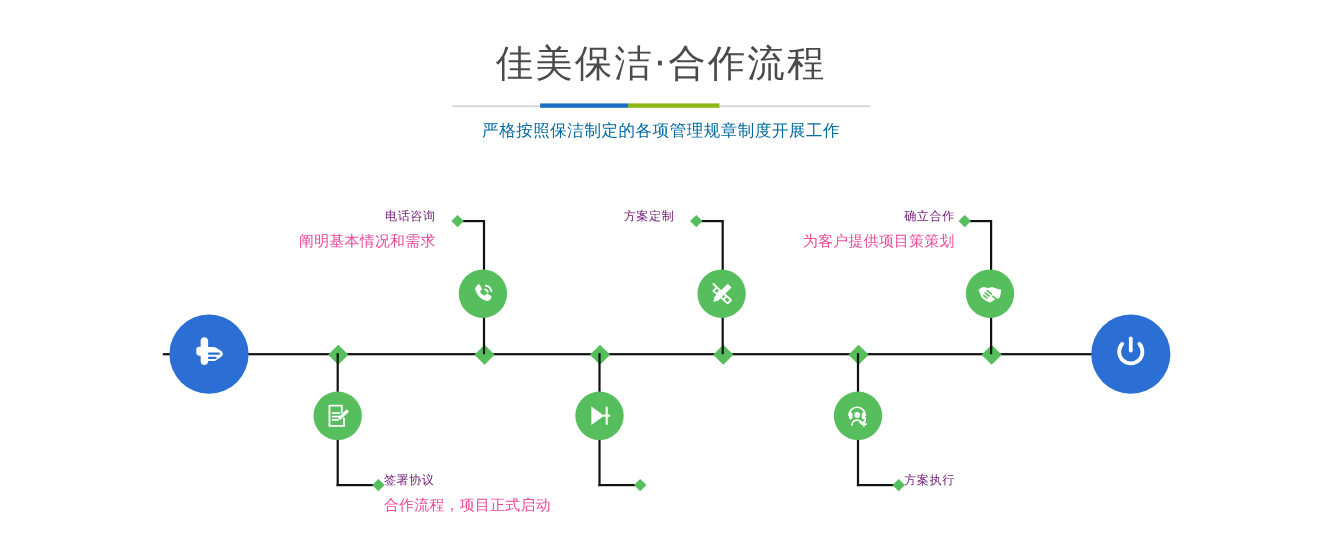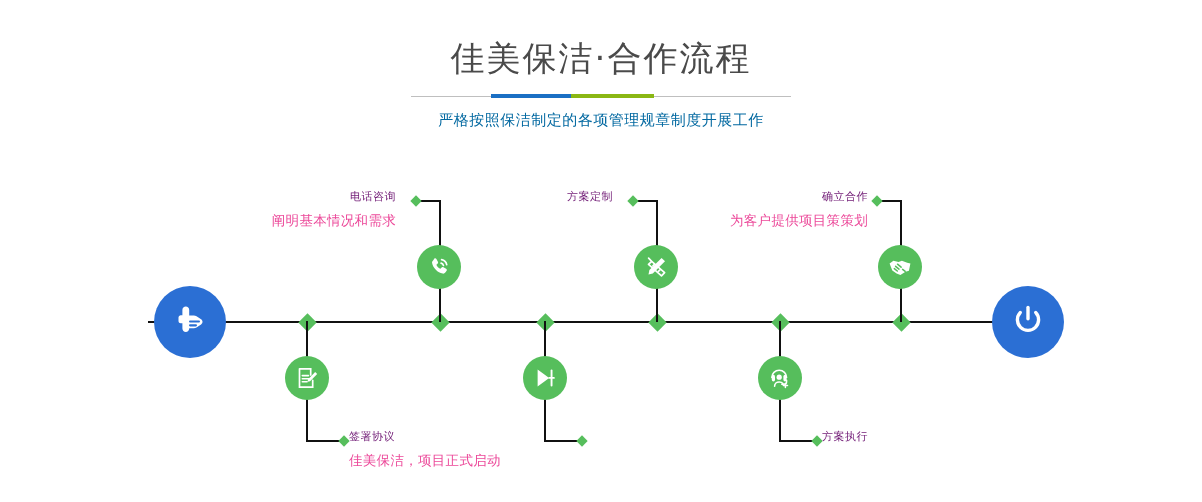--- a/index.html
+++ b/index.html
@@ -220,21 +220,21 @@
     <span>
       <svg width="26" height="26" viewBox="0 0 26 26" fill="none" stroke="#ffffff" stroke-width="1.6" stroke-linecap="round">
         <path d="M5.5 3.8h11.2v6.1M5.5 3.8v18.4h13.2v-6.9" stroke-width="1.7"></path>
         <path d="M8.3 10.6h6.2M8.3 13.7h7.4M8.3 16.8h4.8"></path>
         <path d="M21.2 7.1l-7.1 7.1-0.6 2.6 2.6-0.6 7.1-7.1z" fill="#ffffff" stroke="none"></path>
       </svg>
     </span>
   </div>
   <div class="label below" style="left:349px; top:427px;">
     <div class="t">签署协议</div>
-    <div class="d">佳美保洁，项目正式启动</div>
+    <div class="d">合作流程，项目正式启动</div>
   </div>
 
   <div class="node" style="left:650.5px; top:315.5px;"></div>
   <div class="stem" style="left:656px; top:200px; height:122px;"></div>
   <div class="lead" style="left:635px; top:200px; width:22px;"></div>
   <div class="tipdiamond" style="left:629px; top:197px;"></div>
   <div class="badge" style="left:634px; top:245px;">
     <span>
       <svg width="26" height="26" viewBox="0 0 26 26" fill="none" stroke="#ffffff" stroke-width="1.7" stroke-linecap="round" stroke-linejoin="round">
         <path d="M18.6 3.9l3.4 3.4-12.2 12.2-4.3 0.9 0.9-4.3z" fill="#ffffff" stroke="none"></path>

